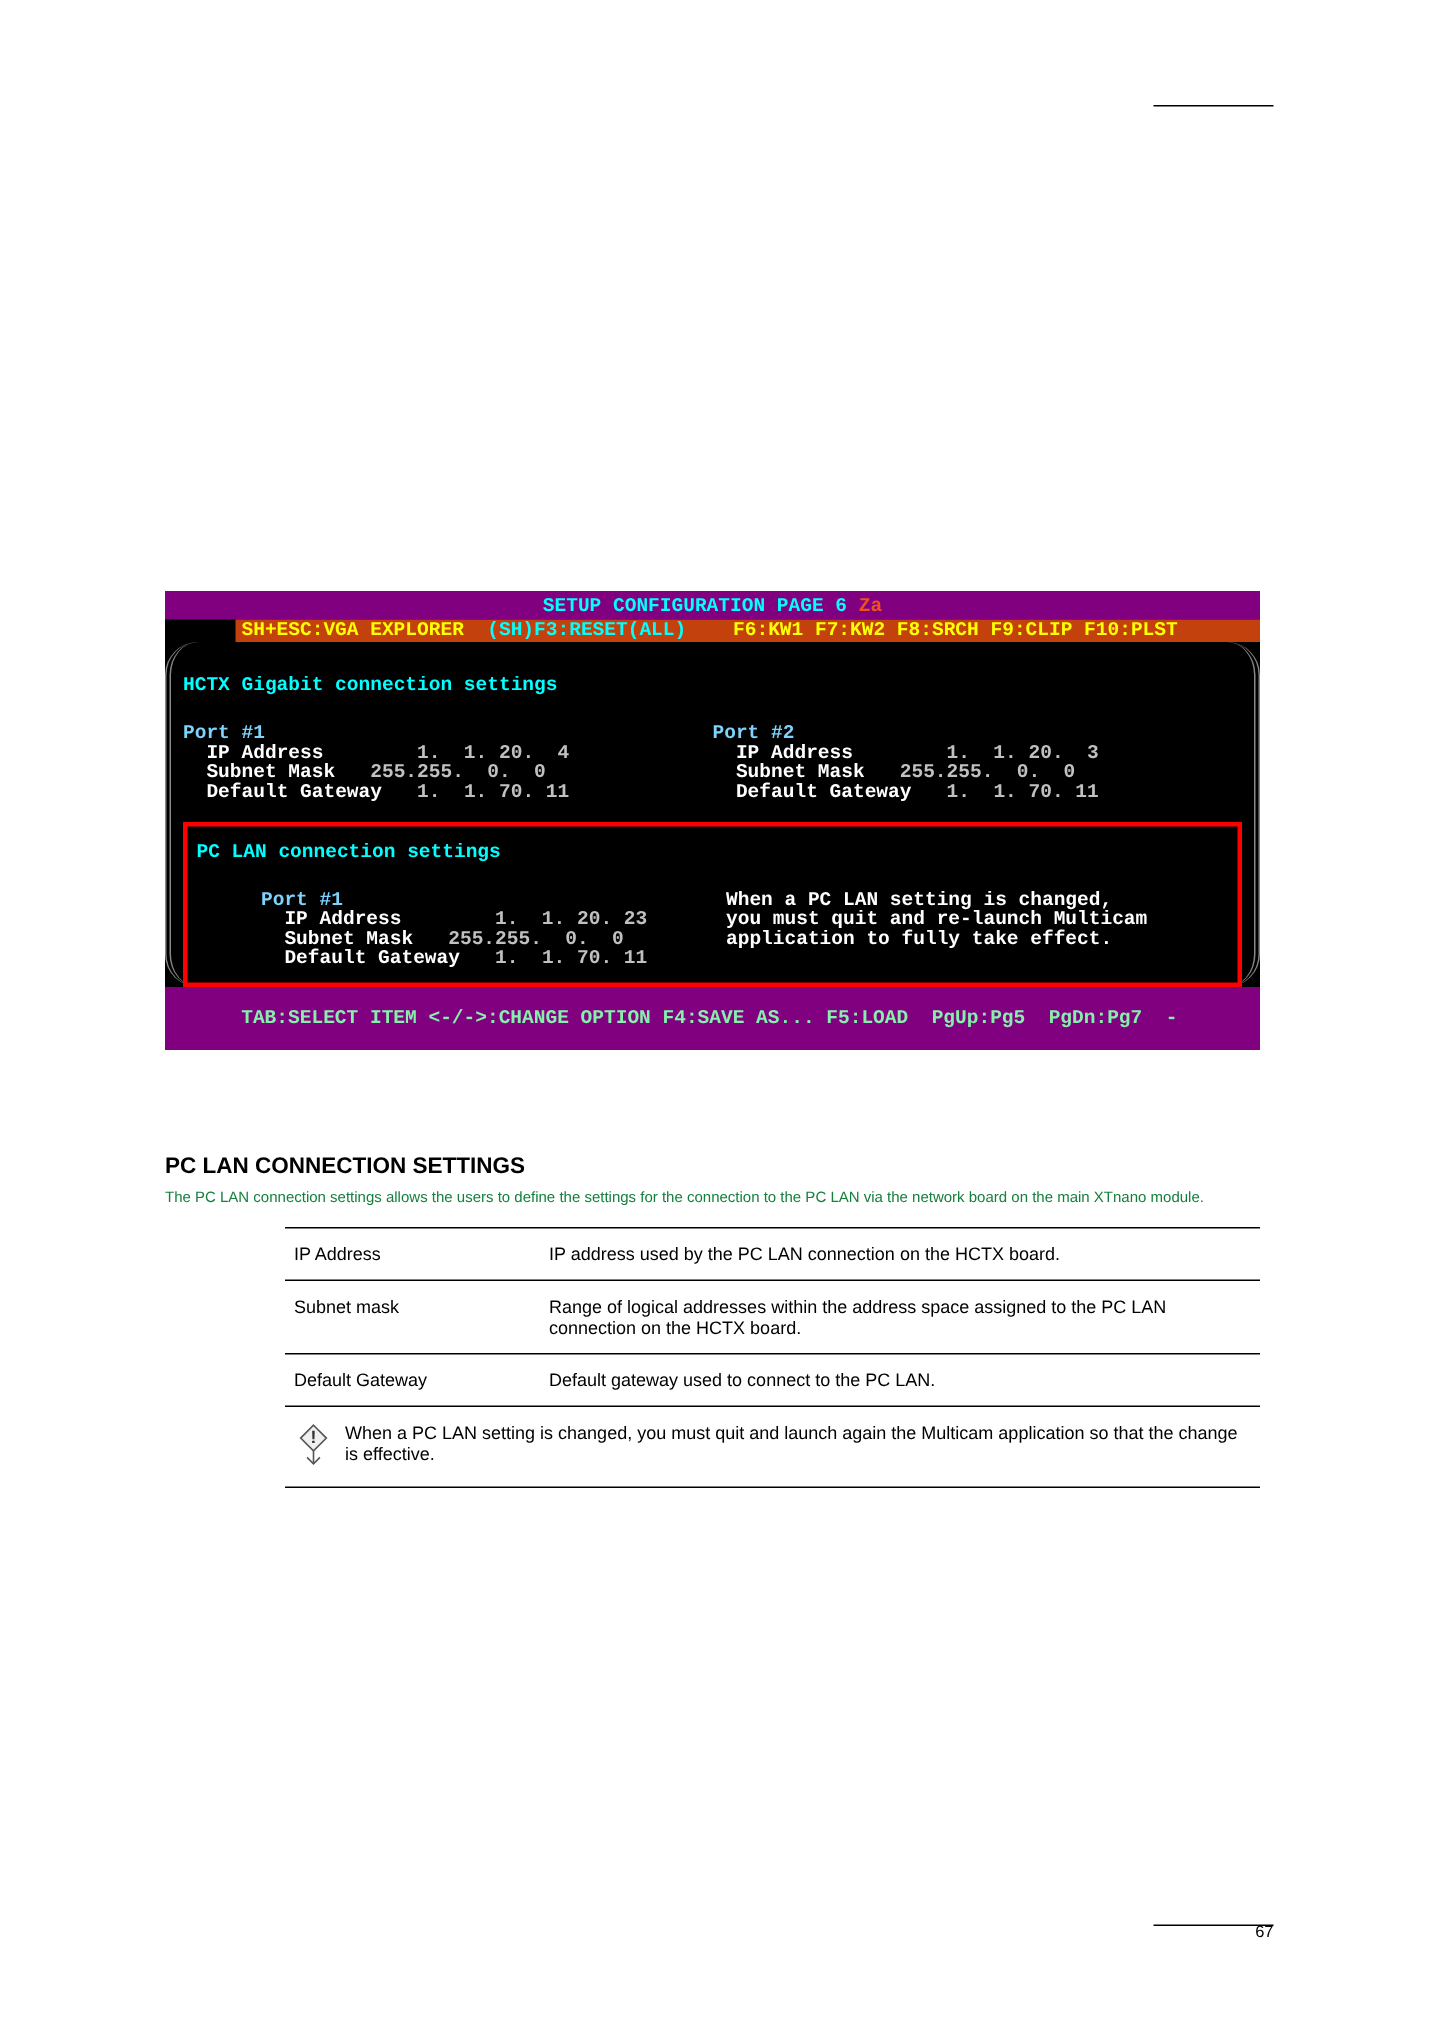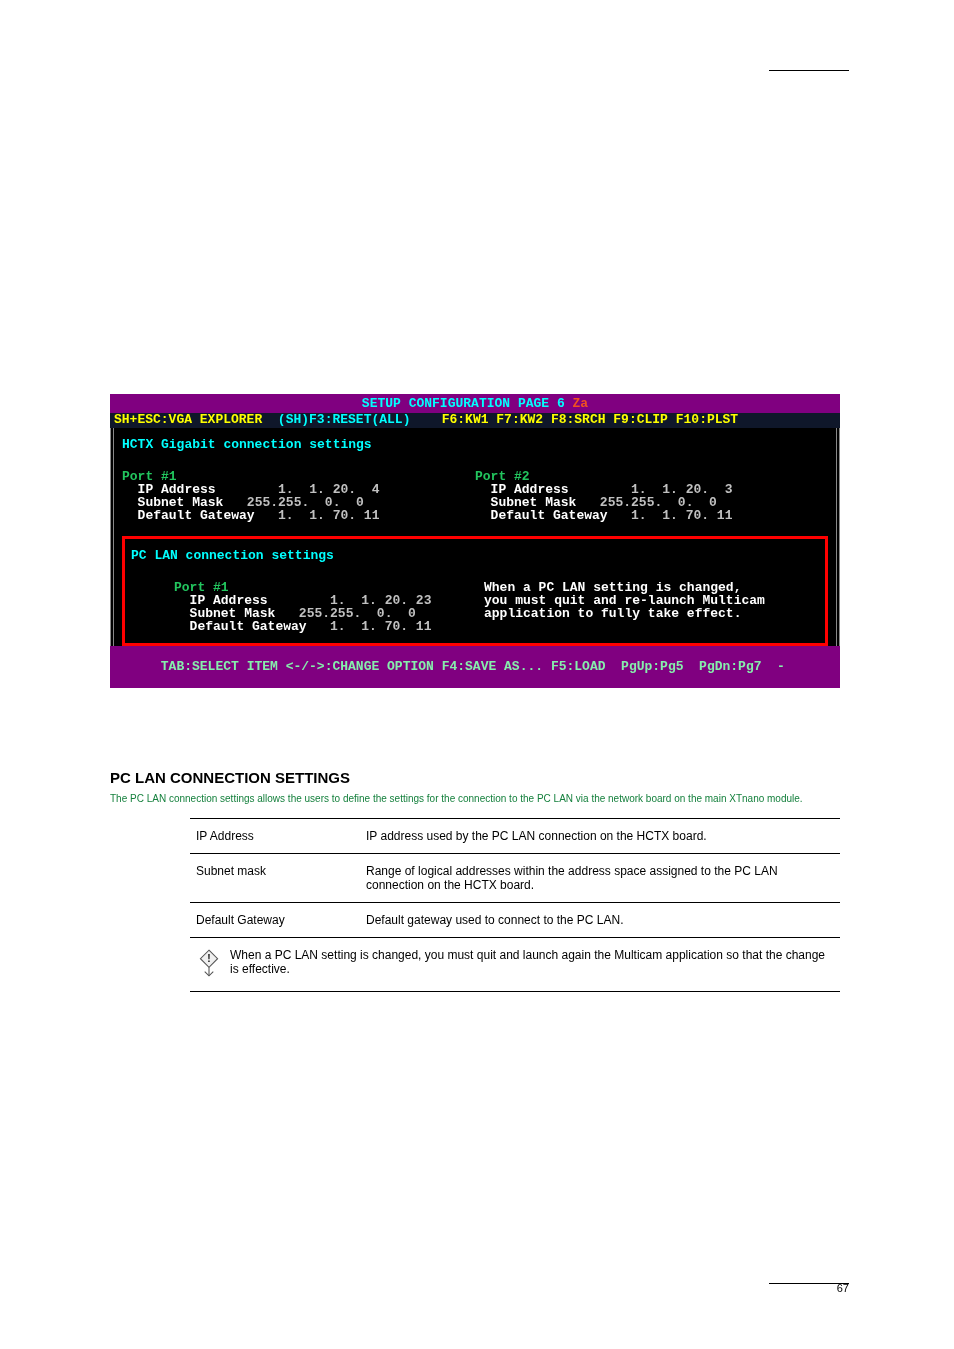--- a/index.html
+++ b/index.html
@@ -42,34 +42,36 @@
     line-height: 1.0;
     position: relative;
   }
   .term-titlebar {
     background: #800080;
     color: #00ffff;
     text-align: center;
     padding: 3px 0;
   }
   .term-menubar {
-    background: #0f172a;
+    background: #c2410c;
     color: #ffff00;
     display: flex;
     padding: 0 4px 2px 4px;
     white-space: pre;
+    margin-left: 47px;
   }
   .term-menubar .cyan { color: #00ffff; }
   .term-body {
-    padding: 4px 8px 0 8px;
+    padding: 16px 8px 0 8px;
     border-left: 4px double #888;
     border-right: 4px double #888;
+    border-radius: 22px;
   }
   .sec-title { color: #00ffff; margin: 6px 0; }
-  .yellow { color: #22c55e; }
+  .yellow { color: #7dd3fc; }
   .white { color: #ffffff; }
   .gray { color: #c0c0c0; }
   .cols { display: flex; width: 100%; }
   .col { flex: 1; white-space: pre; }
   .red-border {
     border: 3px solid #ff0000;
     padding: 4px 6px 10px 6px;
     margin: 4px 0 0 0;
   }
   .help-row { display: flex; margin-left: 43px; }

